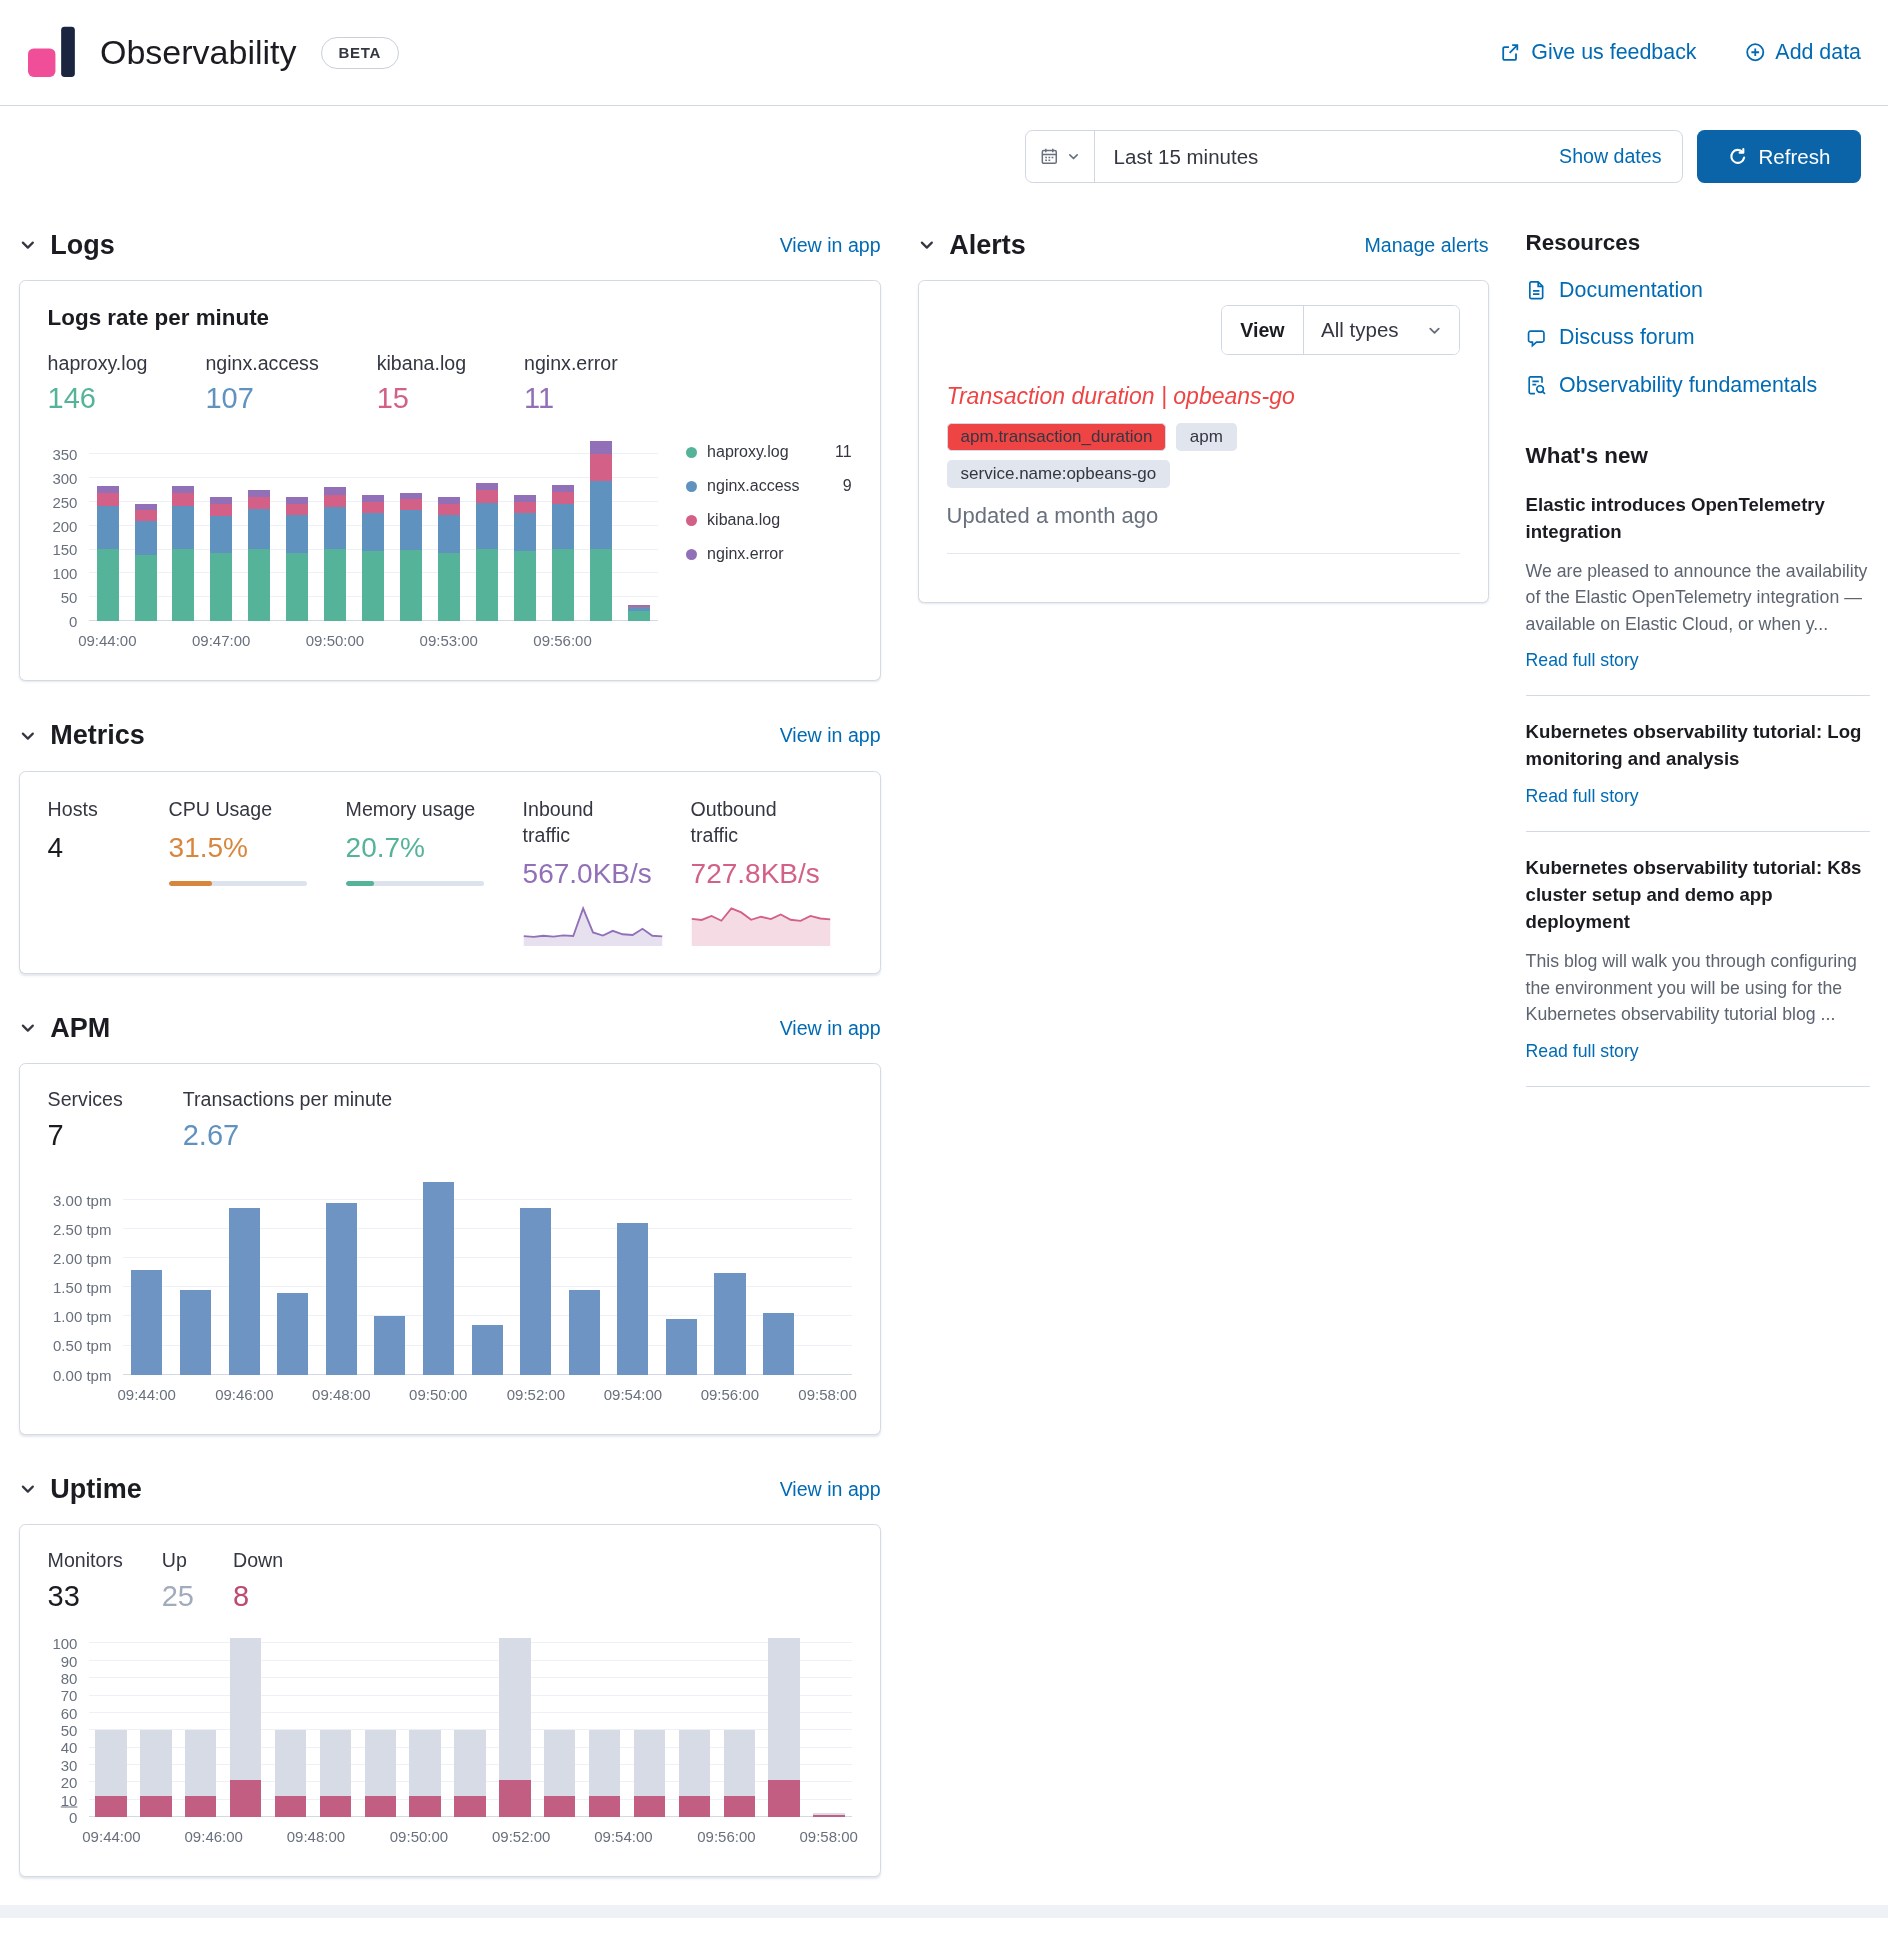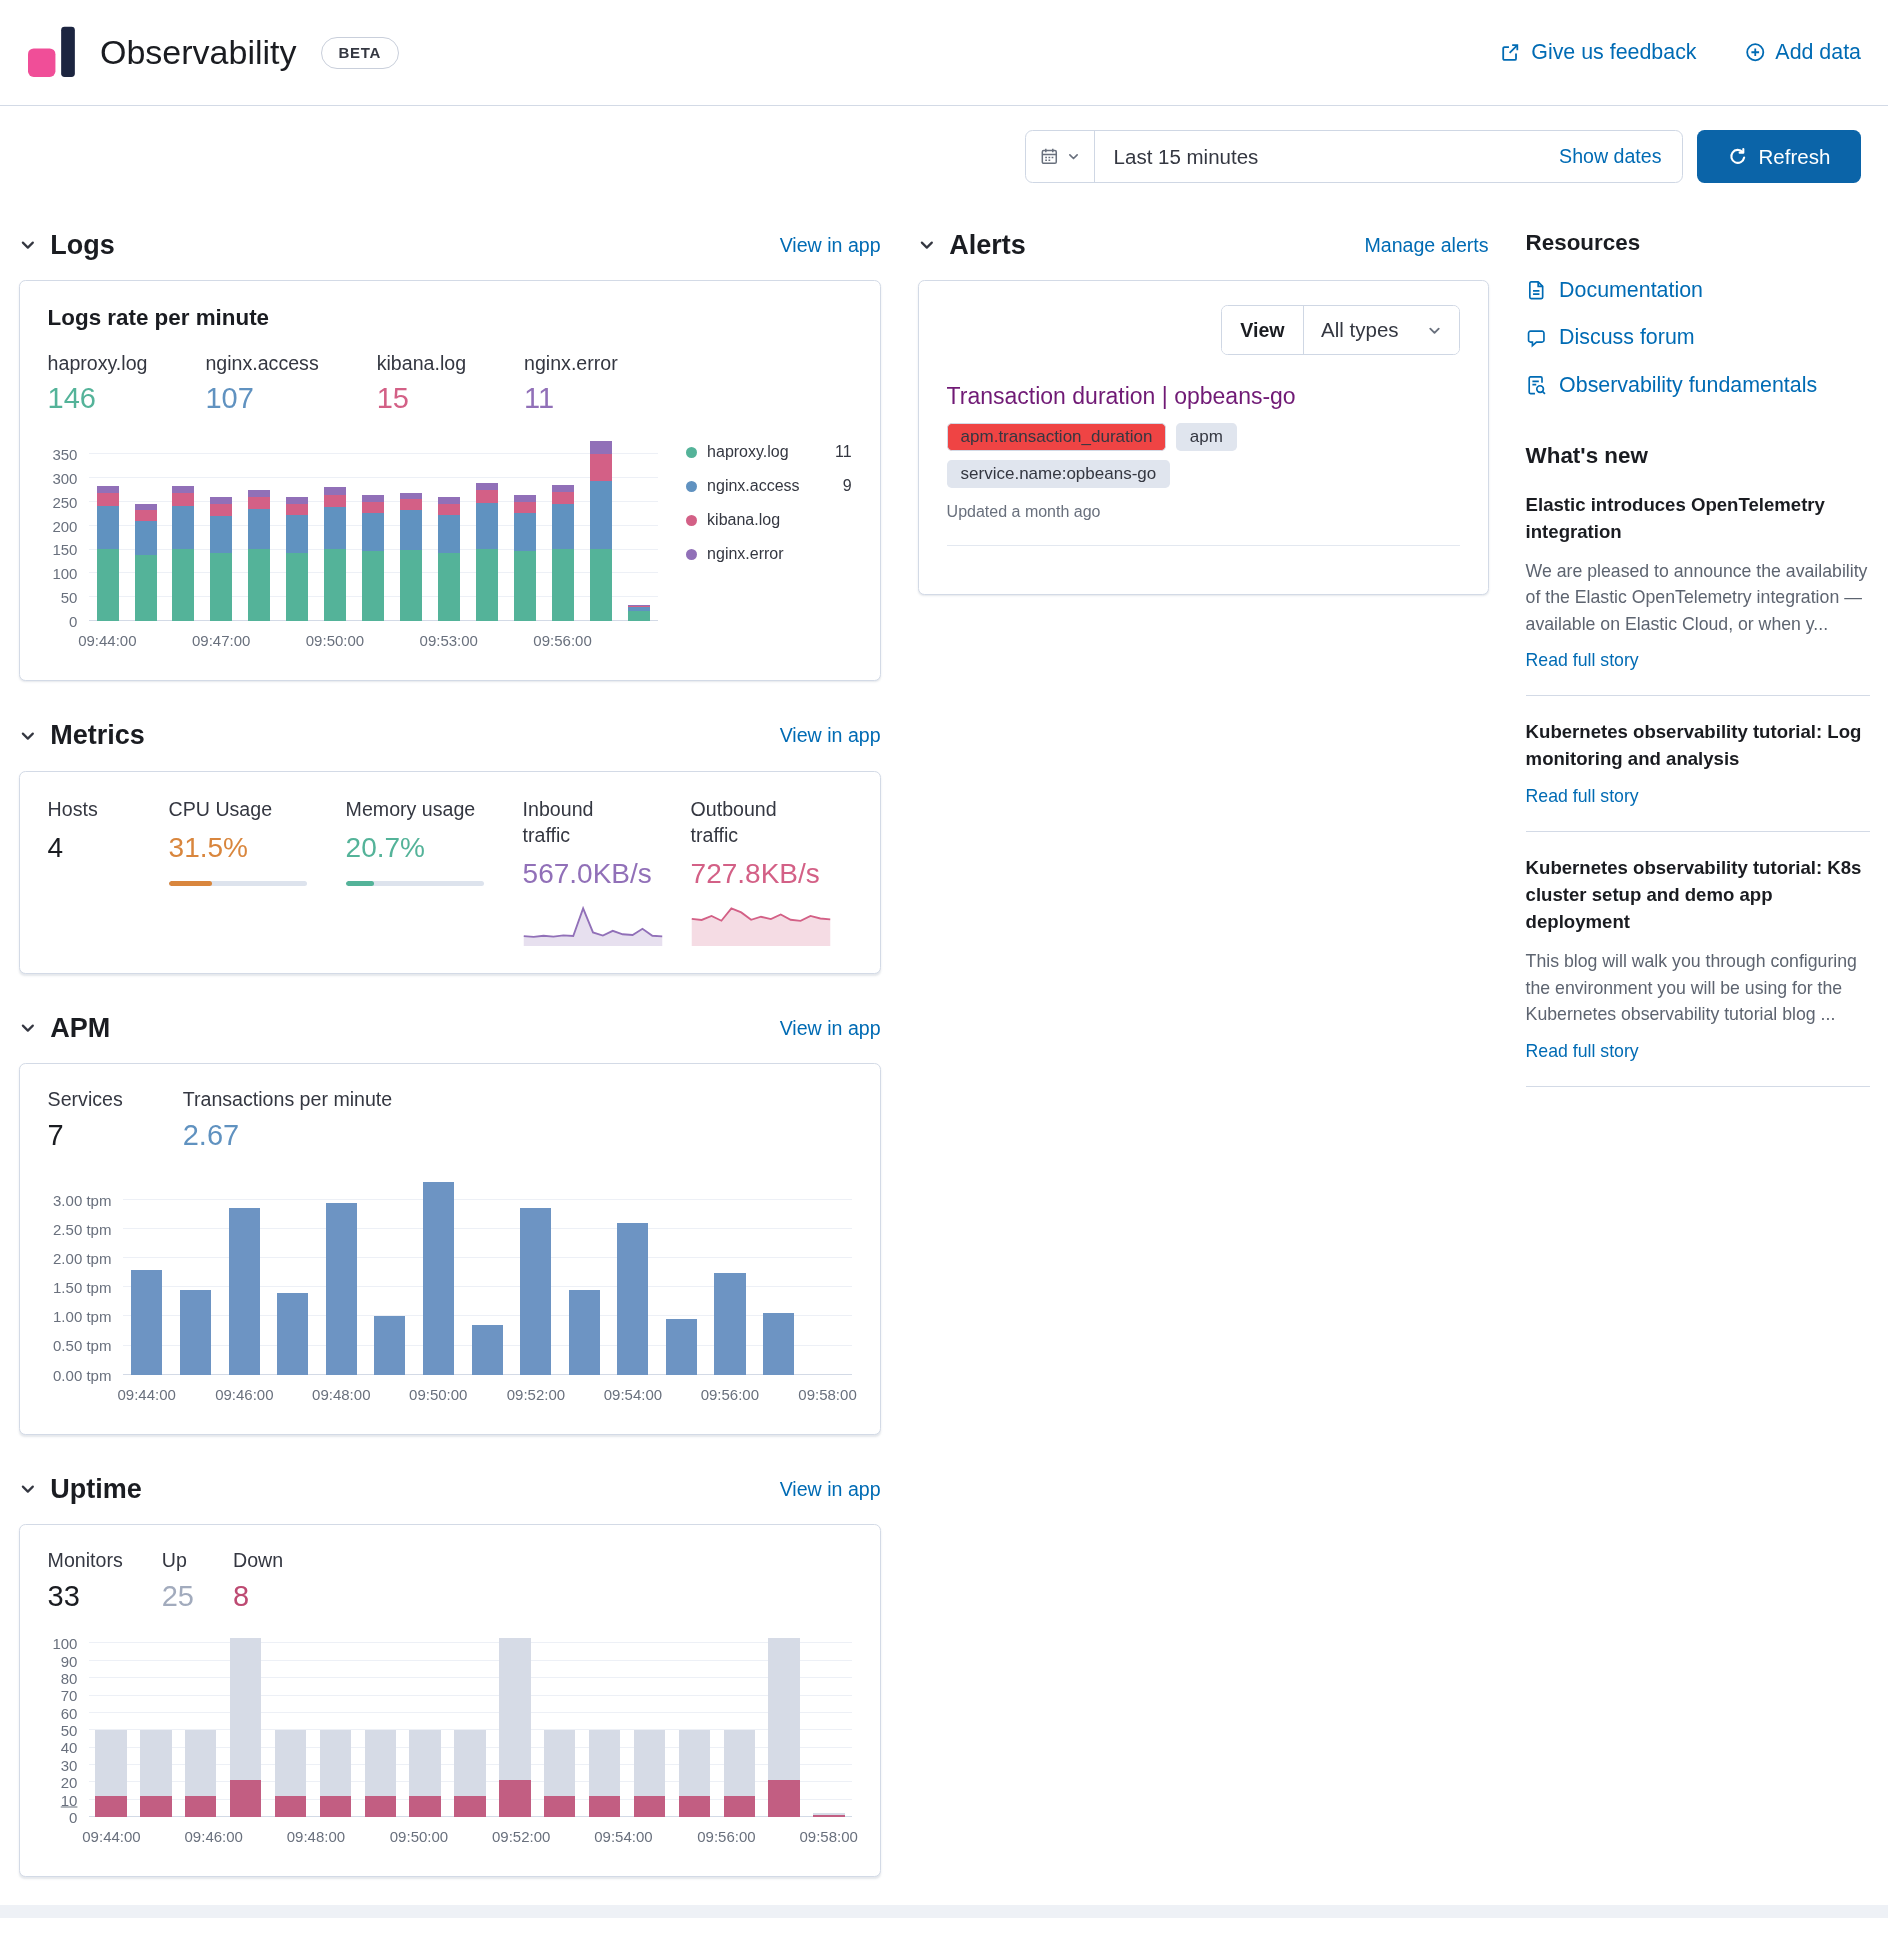--- a/index.html
+++ b/index.html
@@ -83,21 +83,21 @@
   
   .alerts-toolbar{display:flex;justify-content:flex-end;margin-bottom:28px}
   .view-select{display:flex;align-items:stretch;border:0.9px solid #cfd7e4;border-radius:6.5px;height:50px;overflow:hidden}
   .vs-prepend{display:flex;align-items:center;padding:0 18.6px;font-size:19.6px;font-weight:700;color:#1a1c21;border-right:0.9px solid #cfd7e4;background:#fff}
   .vs-select{display:flex;align-items:center;gap:28px;padding:0 17px;font-size:20.5px;color:#343741;background:#fff}
   .vs-select svg{width:15px;height:15px;color:#69707d}
   .alert-title{font-size:23px;display:inline-block}
   .badges{display:flex;flex-wrap:wrap;gap:9.3px;margin-top:13px}
   .badge{display:inline-block;padding:2.8px 13px;border-radius:4.7px;font-size:17px;color:#343741;background:#e0e5ee;border:0.9px solid transparent}
   .badge.hollow{background:#ef4444;border-color:#d3dae6}
-  .updated{font-size:16px;color:#69707d;margin-top:15px}
+  .updated{font-size:22px;color:#69707d;margin-top:15px}
   .alert-divider{border:none;border-top:0.9px solid #e3e8f0;margin:24px 0}
 
   
   .aside-title{font-size:22.4px;font-weight:700;color:#1a1c21}
   .res-link{display:flex;align-items:center;gap:13px;color:#006bb4;font-size:21.4px;margin-top:22.4px}
   .res-link svg{width:20.5px;height:20.5px;flex:none}
   .whatsnew{margin-top:45px}
   .story{padding:23px 0 24px;border-bottom:0.9px solid #d3dae6}
   .story-title{font-size:18.6px;font-weight:700;color:#1a1c21;line-height:1.45}
   .story-body{font-size:17.7px;color:#5d6470;line-height:1.5;margin-top:12px}
@@ -751,21 +751,21 @@
             <button class="vs-select">
               <span>All types</span>
               <svg viewBox="0 0 16 16" fill="none" stroke="currentColor" stroke-width="2" stroke-linecap="round" stroke-linejoin="round">
                   <path d="M3.5 6l4.5 4.5L12.5 6"></path>
                 </svg>
             </button>
           </div>
         </div>
 
         <div class="alert-item">
-          <a class="alert-title" style="color: #701a75;">Transaction duration | opbeans-go</a>
+          <a class="alert-title" style="color: #ef4444; font-style: italic;">Transaction duration | opbeans-go</a>
           <div class="badges">
             <span class="badge hollow">apm.transaction_duration</span>
             <span class="badge">apm</span>
             <span class="badge">service.name:opbeans-go</span>
           </div>
           <div class="updated">Updated a month ago</div>
         </div>
 
         <hr class="alert-divider">
 

